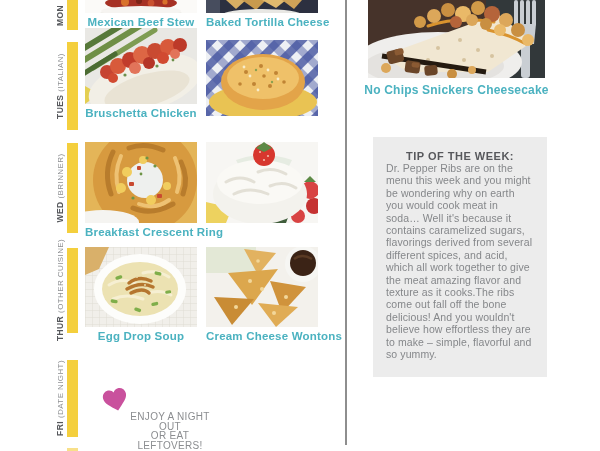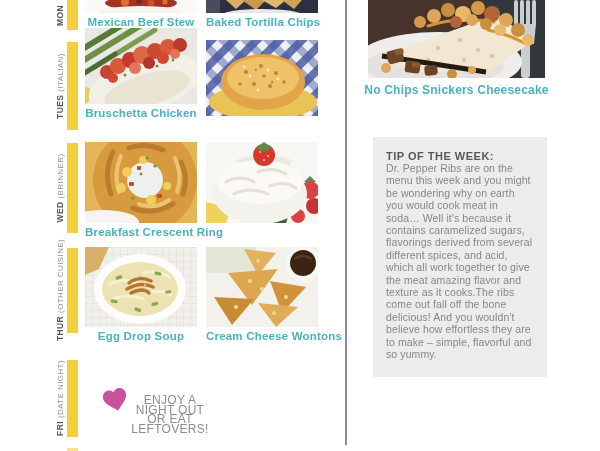--- a/index.html
+++ b/index.html
@@ -18,32 +18,32 @@
   
   .cell{position:absolute;width:112px;}
   .photo{width:112px;overflow:hidden;background:#eee;}
   .photo svg{display:block;width:100%;height:100%;}
   .meal-label{margin-top:3px;text-align:center;color:#4bb2c0;font-weight:bold;
               font-size:11.5px;letter-spacing:.2px;white-space:nowrap;}
 
   
   .heart-wrap{position:absolute;left:103px;top:388px;width:25px;height:24px;
               transform:rotate(-14deg);}
-  .fri-note{position:absolute;left:128px;top:396px;width:84px;text-align:center;
-            color:#8b8d90;font-size:12px;letter-spacing:.3px;line-height:9.5px;}
+  .fri-note{position:absolute;left:128px;top:412px;width:84px;text-align:center;
+            color:#8b8d90;font-size:10px;letter-spacing:.3px;line-height:9.5px;}
 
   
   .v-divider{position:absolute;left:345px;top:0;width:2px;height:445px;background:#8e8e8e;}
   .featured-photo{position:absolute;left:368px;top:0;width:177px;height:78px;overflow:hidden;}
   .featured-photo svg{display:block;width:100%;height:100%;}
   .featured-label{position:absolute;left:360px;top:83px;width:193px;text-align:center;
                   color:#4bb2c0;font-weight:bold;font-size:12px;letter-spacing:.2px;}
   .tip-box{position:absolute;left:373px;top:137px;width:174px;height:240px;background:#ececec;
            box-sizing:border-box;padding:13px 13px 0 13px;}
-  .tip-heading{text-align:left;font-weight:bold;color:#57585c;font-size:11px;letter-spacing:.5px;}
+  .tip-heading{text-align:center;font-weight:bold;color:#57585c;font-size:11px;letter-spacing:.5px;}
   .tip-body{color:#85878a;font-size:10.5px;line-height:12.4px;letter-spacing:.1px;}
 </style>
 </head>
 <body>
 
 <div id="page">
 
   <div class="daybar" style="top:0;height:30px"></div>
   <div class="daybar" style="top:42px;height:88px"></div>
   <div class="daybar" style="top:143px;height:90px"></div>
@@ -88,21 +88,21 @@
       <svg viewBox="0 0 112 13" preserveAspectRatio="none">
         <rect width="112" height="13" fill="#2c3040"></rect>
         <rect x="0" y="0" width="14" height="13" fill="#474d5e"></rect>
         <polygon points="20,0 40,0 30,9" fill="#d7ae63"></polygon>
         <polygon points="36,0 60,0 50,10" fill="#c89a4e"></polygon>
         <polygon points="56,0 80,0 70,8" fill="#e0b96e"></polygon>
         <polygon points="76,0 96,0 88,9" fill="#cfa258"></polygon>
         <ellipse cx="56" cy="15" rx="40" ry="6" fill="#e8e7e3"></ellipse>
       </svg>
     </div>
-    <div class="meal-label">Baked Tortilla Chips</div>
+    <div class="meal-label">Baked Tortilla Cheese</div>
   </div>
 
   <div class="cell" style="left:85px;top:28px">
     <div class="photo" style="height:76px">
       <svg viewBox="0 0 112 76" preserveAspectRatio="none">
         <rect width="112" height="76" fill="#e9e8e4"></rect>
         <g stroke-linecap="round">
           <line x1="-4" y1="34" x2="58" y2="-4" stroke="#6f8f46" stroke-width="6"></line>
           <line x1="-4" y1="22" x2="42" y2="-6" stroke="#57793a" stroke-width="6"></line>
           <line x1="8" y1="40" x2="70" y2="2" stroke="#7e9c52" stroke-width="5"></line>

